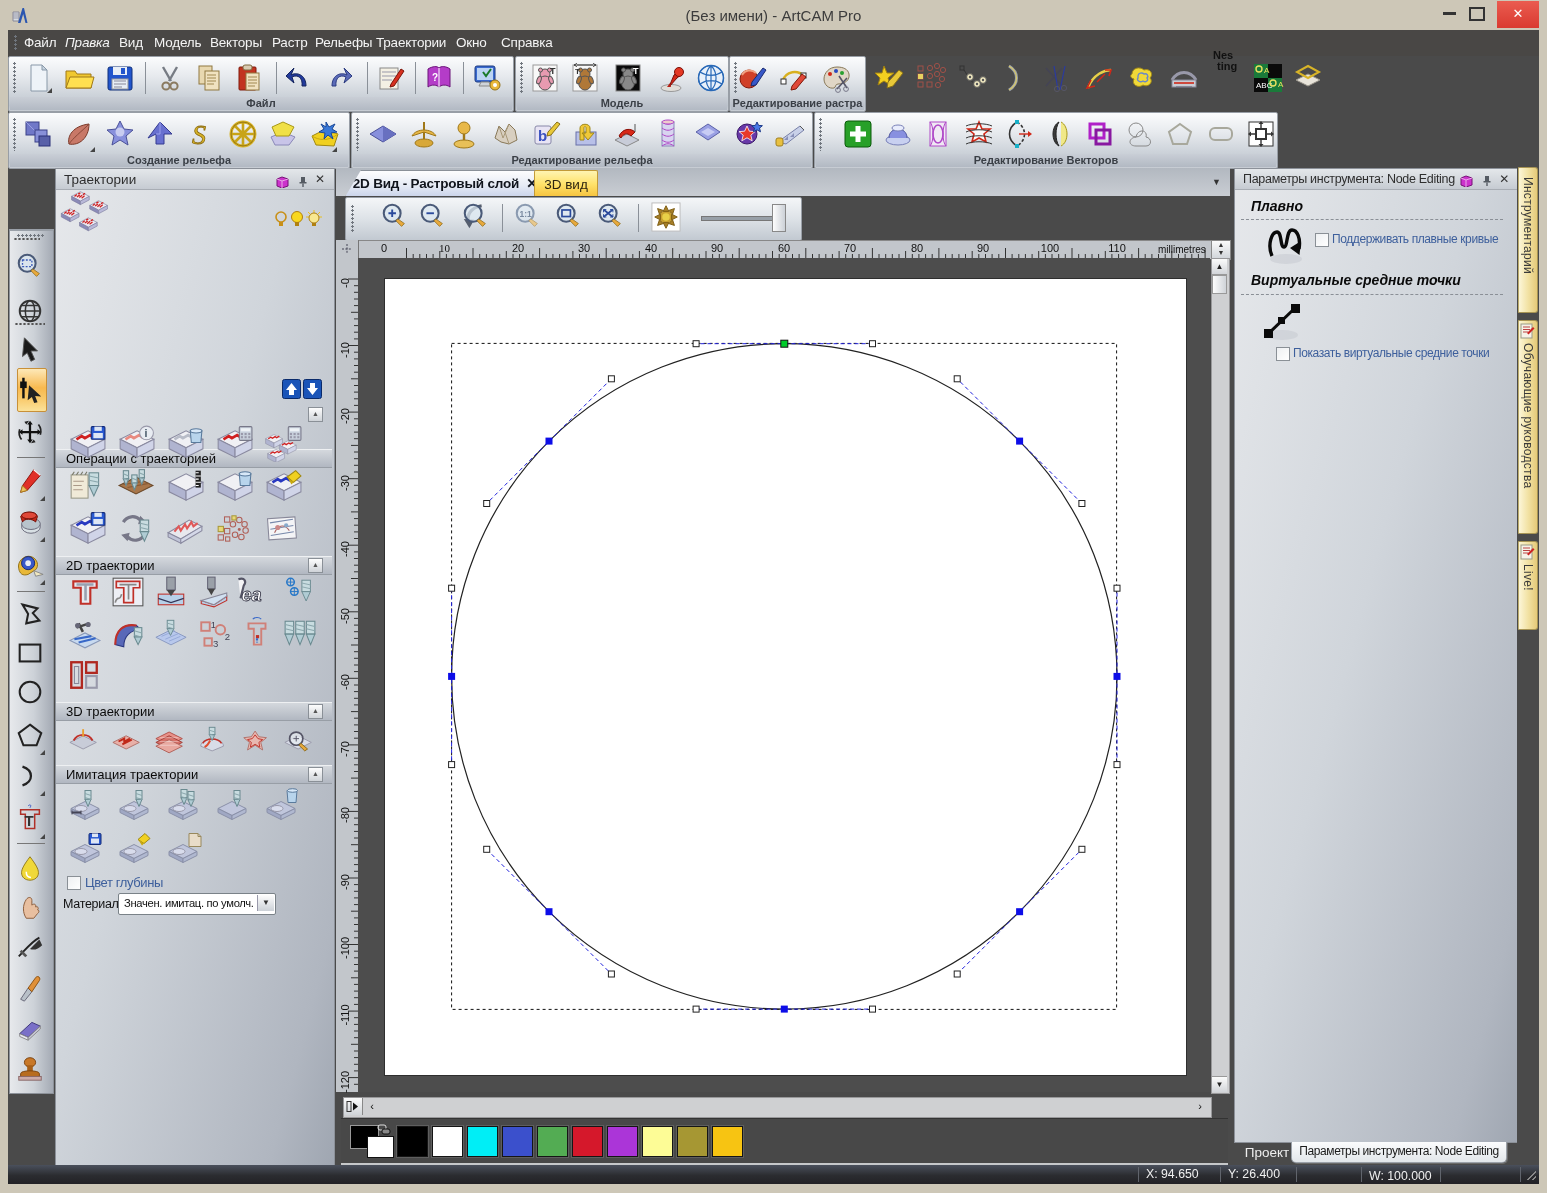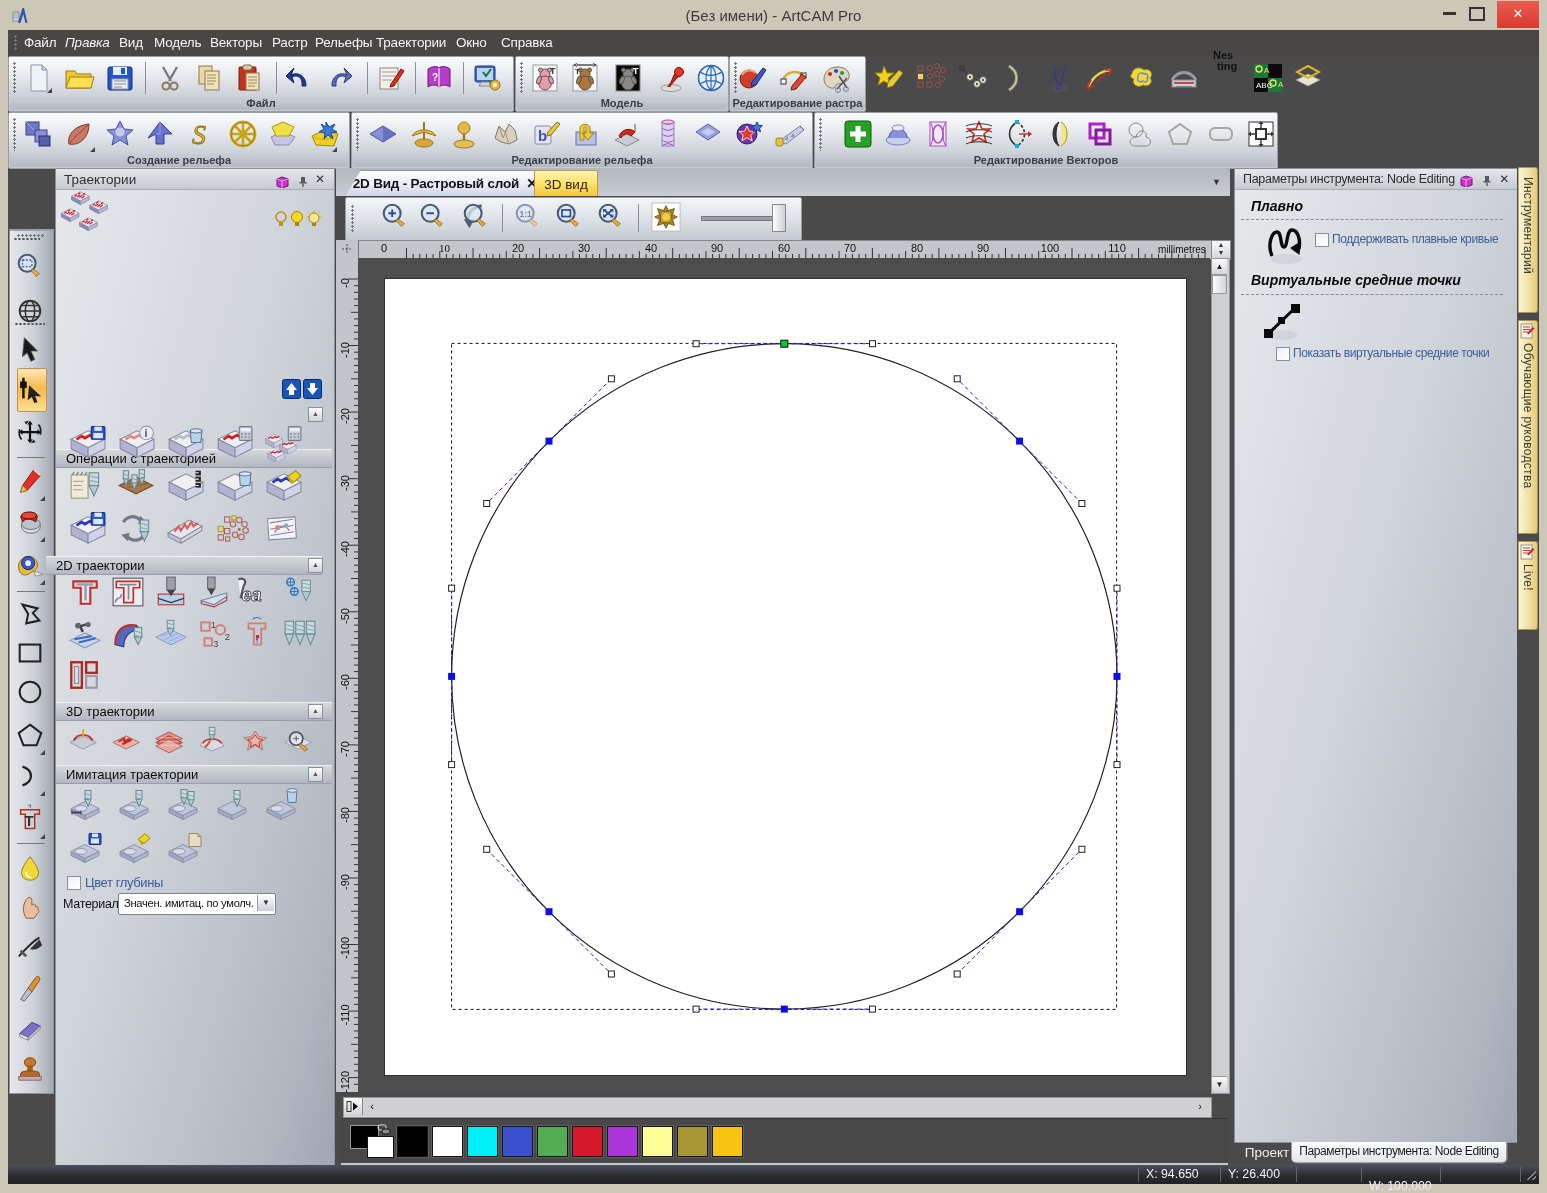--- a/index.html
+++ b/index.html
@@ -718,21 +718,21 @@
           <rect x="16" y="4" width="4" height="4" fill="#e8d878" stroke="#a89838"></rect>
           <circle cx="23" cy="17" r="1.4" fill="#b06058"></circle>
         </svg></div>
 <div class="a" style="left:256px;top:480px;width:38px;height:38px;"><svg width="38" height="38" viewBox="0 0 36 33">
           <rect x="4" y="6" width="26" height="20" fill="#f4f4f6" stroke="#889" transform="rotate(-4 16 16)"></rect>
           <path d="M6 10 L28 8 M6 16 L28 14 M6 22 L28 20" stroke="#78a" transform="rotate(-4 16 16)"></path>
           <path d="M10 20 C14 12 20 12 24 18" stroke="#a66" fill="none"></path>
           <circle cx="13" cy="15" r="2.4" fill="#c88"></circle>
           <circle cx="21" cy="13" r="2" fill="#8ac"></circle>
         </svg></div>
-<div class="sechdr" style="left:38px;top:526px;width:266px;">2D траектории</div>
+<div class="sechdr" style="left:48px;top:526px;width:266px;">2D траектории</div>
 <div class="colbtn" style="left:300px;top:528px;">▲</div>
 <div class="a" style="left:60px;top:545px;width:34px;height:34px;"><svg width="34" height="34" viewBox="0 0 32 32">
           <path d="M5 6 L27 6 L27 12 L21 12 L21 27 L12 27 L12 12 L5 12 Z" fill="#e8eaf0" stroke="#c03028" stroke-width="2"></path>
           <path d="M8 9 L24 9 M16.5 9 L16.5 24" fill="none" stroke="#99a0b0" stroke-width="2.4"></path>
         </svg></div>
 <div class="a" style="left:103px;top:545px;width:34px;height:34px;"><svg width="34" height="34" viewBox="0 0 32 32">
           <rect x="2" y="3" width="28" height="26" fill="#eceef4" stroke="#555"></rect>
           <path d="M5 6 L27 6 L27 12 L21 12 L21 26 L12 26 L12 12 L5 12 Z" fill="none" stroke="#c03028" stroke-width="1.6"></path>
           <path d="M4 26 C6 18 8 26 10 18 M8 9 L24 9 M16.5 9 L16.5 23" fill="none" stroke="#888" stroke-width="1.6"></path>
         </svg></div>
@@ -1398,21 +1398,21 @@
         <span class="a" style="left:1px;top:2px;"><svg width="15" height="16" viewBox="0 0 15 16">
             <rect x="1" y="1" width="11" height="14" fill="#f6f2e8" stroke="#998"></rect>
             <path d="M3 4 L10 4 M3 6.5 L10 6.5 M3 9 L8 9" stroke="#b44"></path>
             <path d="M7 10 L13 4 L14.5 5.5 L8.5 11.5 Z" fill="#c22"></path>
           </svg></span>
         <span style="top:22px;">Live!</span>
       </div>
 <div class="a" style="left:0;top:1135px;width:1531px;height:19px;background:linear-gradient(#4a505c,#2b2c30 55%,#222226);color:#f0f0f0;font-size:12.3px;">
 <span class="a" style="left:1138px;top:2px;">X: 94.650</span>
 <span class="a" style="left:1220px;top:2px;">Y: 26.400</span>
-<span class="a" style="left:1361px;top:14px;">W: 100.000</span>
+<span class="a" style="left:1361px;top:4px;">W: 100.000</span>
 <span class="a" style="left:1440px;top:20px;margin-top:33px;">H: 100.000</span>
 <span class="a" style="left:1130px;top:2px;height:15px;border-left:1px solid #60646c;"></span>
 <span class="a" style="left:1212px;top:2px;height:15px;border-left:1px solid #60646c;"></span>
 <span class="a" style="left:1288px;top:2px;height:15px;border-left:1px solid #60646c;"></span>
 <span class="a" style="left:1353px;top:2px;height:15px;border-left:1px solid #60646c;"></span>
 <span class="a" style="left:1432px;top:2px;height:15px;border-left:1px solid #60646c;"></span>
 <span class="a" style="left:1512px;top:2px;height:15px;border-left:1px solid #60646c;"></span>
 <span class="a" style="left:1519px;top:6px;width:9px;height:9px;background-image:linear-gradient(135deg,transparent 50%,#888 50%,#888 60%,transparent 60%,transparent 75%,#888 75%,#888 85%,transparent 85%);"></span>
 </div>
 </div>

